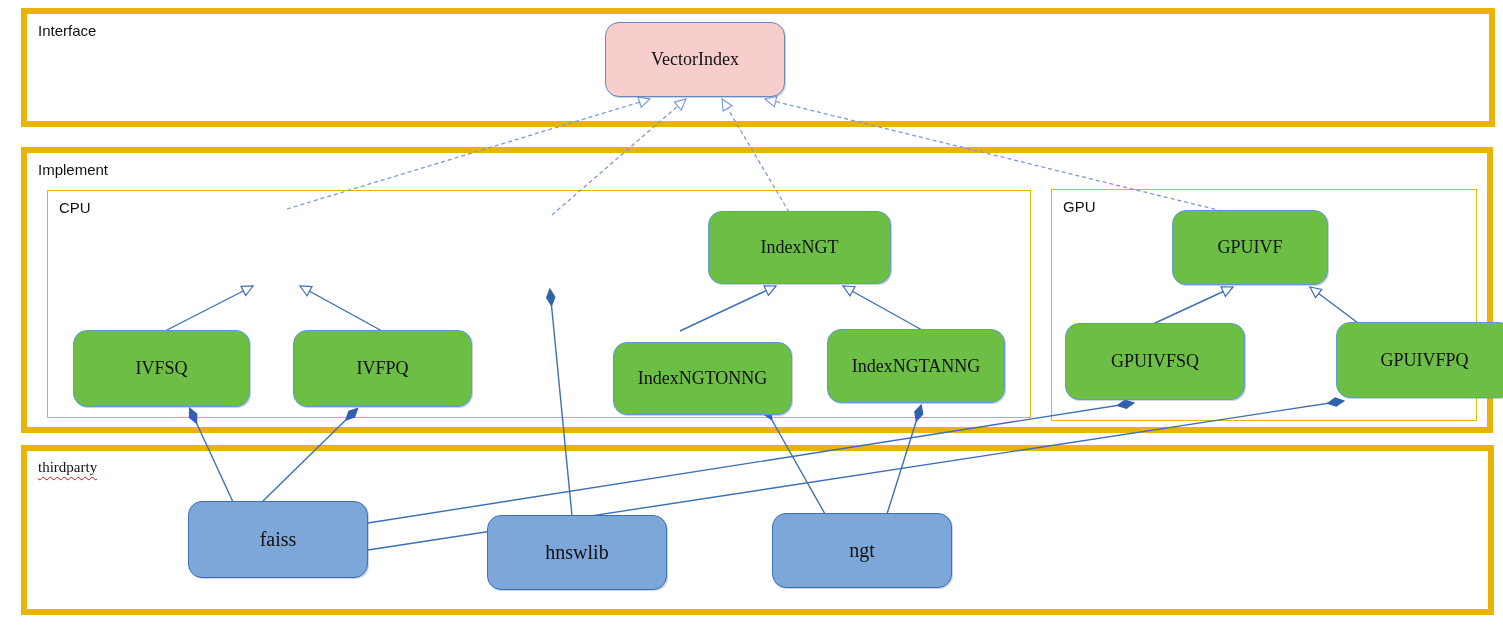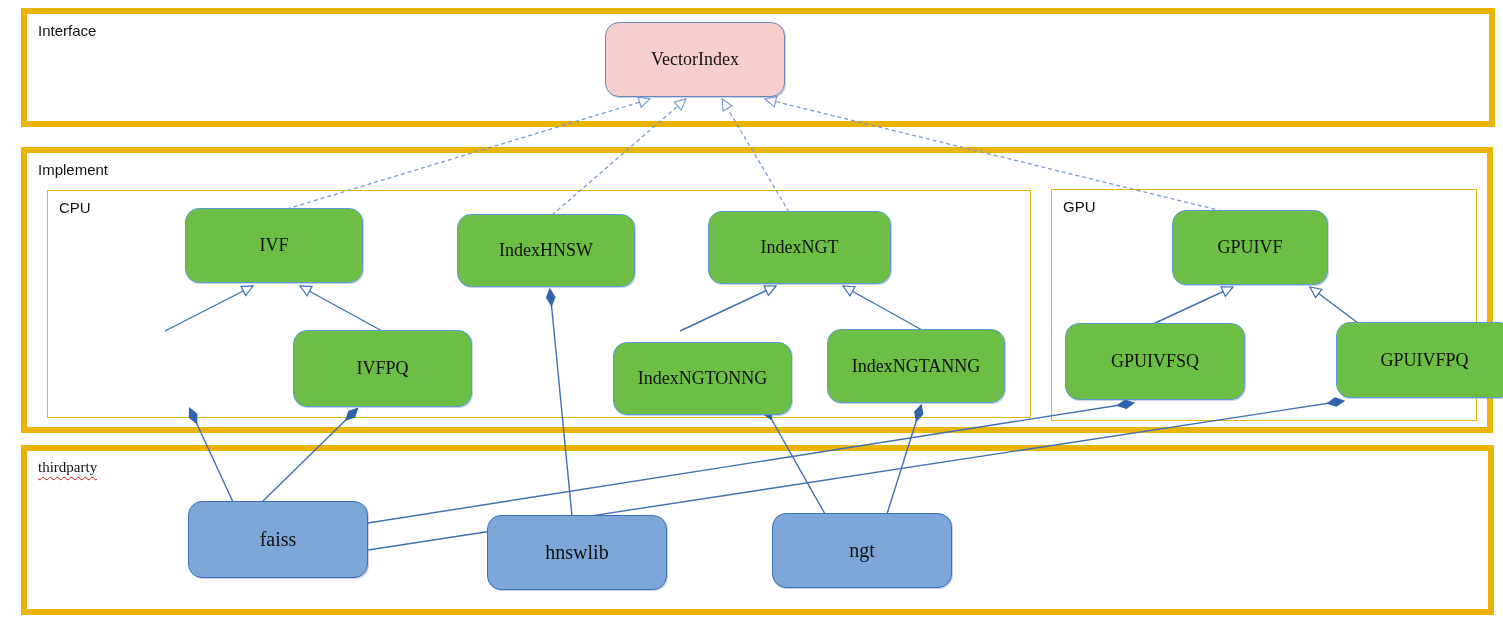--- a/index.html
+++ b/index.html
@@ -107,26 +107,25 @@
     <line class="edge-solid" x1="262" y1="502" x2="357" y2="409" marker-end="url(#diam)"></line>
     <line class="edge-solid" x1="368" y1="523" x2="1133" y2="403" marker-end="url(#diam)"></line>
     <line class="edge-solid" x1="368" y1="550" x2="1343" y2="401" marker-end="url(#diam)"></line>
     <line class="edge-solid" x1="572" y1="516" x2="550" y2="290" marker-end="url(#diam)"></line>
     <line class="edge-solid" x1="825" y1="514" x2="764" y2="406" marker-end="url(#diam)"></line>
     <line class="edge-solid" x1="887" y1="514" x2="921" y2="406" marker-end="url(#diam)"></line>
   </svg>
 
   <div class="node pink" style="left:605px;top:22px;width:180px;height:75px;">VectorIndex</div>
 
-  <div class="node green" style="left:185px;top:208px;width:178px;height:75px;">IVF</div>
 
-  <div class="node green" style="left:457px;top:214px;width:178px;height:73px;">IndexHNSW</div>
 
   <div class="node green" style="left:708px;top:211px;width:183px;height:73px;">IndexNGT</div>
 
+  <div class="node green" style="left:73px;top:330px;width:177px;height:77px;">IVFSQ</div>
 
   <div class="node green" style="left:293px;top:330px;width:179px;height:77px;">IVFPQ</div>
 
   <div class="node green" style="left:613px;top:330px;width:179px;height:73px;margin-top:12px;">IndexNGTONNG</div>
 
   <div class="node green" style="left:827px;top:329px;width:178px;height:74px;">IndexNGTANNG</div>
 
   <div class="node green" style="left:1172px;top:210px;width:156px;height:75px;">GPUIVF</div>
 
   <div class="node green" style="left:1065px;top:323px;width:180px;height:77px;">GPUIVFSQ</div>

